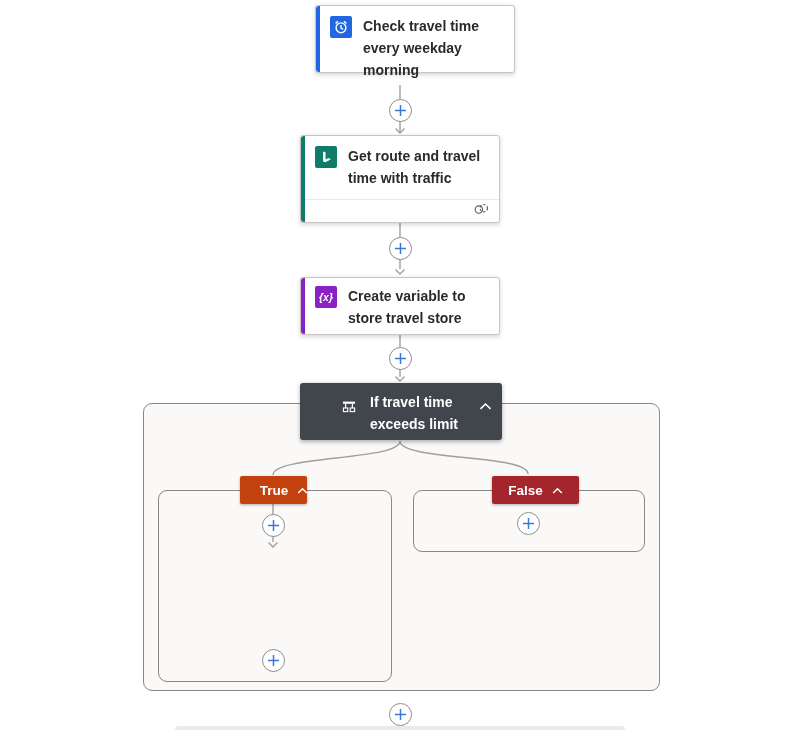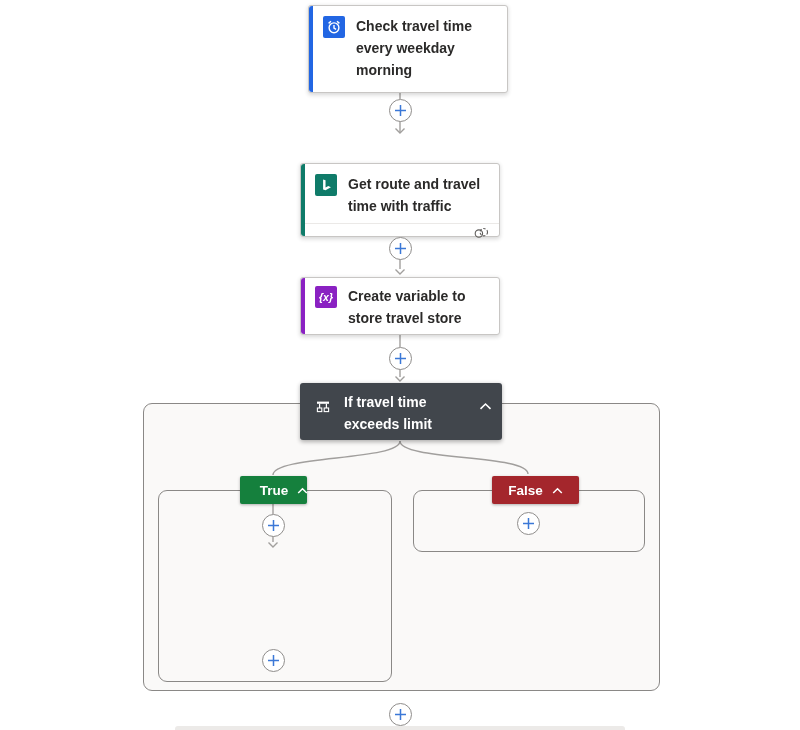--- a/index.html
+++ b/index.html
@@ -40,20 +40,21 @@
     border-top:1px solid #ebe9e7;height:22px;flex:0 0 auto;
     display:flex;align-items:center;justify-content:flex-end;padding-right:9px;
   }
 
   
   .condition-card{
     position:absolute;left:300px;top:383px;width:202px;height:57px;
     background:#41464c;border-radius:3px;box-shadow:0 1.5px 4px rgba(0,0,0,.3);
     display:flex;align-items:flex-start;z-index:4;color:#fff;cursor:pointer;box-sizing:border-box;
     padding-top:8px;
+    padding-left:26px;
   }
   .condition-icon-wrap{flex:0 0 auto;margin-left:14px;margin-right:12px;margin-top:6px;}
   .condition-title{font-size:14px;font-weight:700;line-height:22px;width:118px;}
   .cond-chevron{margin-left:auto;margin-right:10px;margin-top:6px;cursor:pointer;}
 
   
   .badge{
     position:absolute;height:28px;display:flex;align-items:center;gap:9px;
     padding:0 11px;border-radius:2px;color:#fff;font-size:13.5px;font-weight:700;
     box-shadow:0 1px 3px rgba(0,0,0,.3);z-index:4;cursor:pointer;box-sizing:border-box;
@@ -95,41 +96,41 @@
       <path d="M400 369v8"></path>
         <path d="M395.5 376.5L400 381l4.5-4.5"></path>
       <path d="M400 441c0 20-127 14-127 34"></path>
       <path d="M400 441c0 20 128 13 128 33"></path>
       <path d="M273 504v10"></path>
       <path d="M273 536v6"></path>
         <path d="M268.5 542.5L273 547l4.5-4.5"></path>
     </g>
   </svg>
 
-  <div class="card" style="left:308px;top:5px;width:200px;height:88px;">
+  <div class="card" style="left:315px;top:5px;width:200px;height:68px;">
     <span class="accent" style="background-color: rgb(34, 102, 227);"></span>
     <div class="card-main">
       <span class="icon-sq" style="background-color: rgb(34, 102, 227);">
         <svg width="16" height="16" viewBox="0 0 16 16" fill="none" stroke="#fff" stroke-width="1.4">
           <circle cx="8" cy="8.8" r="4.9"></circle>
           <path d="M8 6v3.1l2.1 1.2"></path>
           <path d="M2.6 4.4L5 2.3M13.4 4.4L11 2.3"></path>
         </svg>
       </span>
       <div class="title">Check travel time every weekday morning</div>
     </div>
   </div>
 
   <div class="plus" style="left:389px;top:99px;">
     <svg width="13" height="13" viewBox="0 0 13 13" stroke="#3B78D7" stroke-width="1.5">
         <path d="M6.5 1v11M1 6.5h11"></path>
       </svg>
   </div>
 
-  <div class="card" style="left:300px;top:135px;width:200px;height:74px;margin-top:28px;">
+  <div class="card" style="left:300px;top:135px;width:200px;height:88px;">
     <span class="accent" style="background-color: rgb(15, 123, 105);"></span>
     <div class="card-main">
       <span class="icon-sq" style="background-color: rgb(15, 123, 105);">
         <svg width="14" height="14" viewBox="0 0 24 24">
           <path fill="#fff" d="M7 2.5l4.2 1.5v12.2l4.7-2.7 4.6 2.3-9.3 5.4L7 19.6z"></path>
         </svg>
       </span>
       <div class="title">Get route and travel time with traffic</div>
     </div>
     <div class="card-footer">
@@ -174,21 +175,21 @@
       </svg>
     </span>
     <div class="condition-title">If travel time exceeds limit</div>
     <span class="cond-chevron">
       <svg width="13" height="9" viewBox="0 0 13 9" fill="none" stroke="#fff" stroke-width="1.6">
         <path d="M1.5 6.8L6.5 2l5 4.8"></path>
       </svg>
     </span>
   </div>
 
-  <div class="badge badge-true" style="background-color: #15803d; padding-left: 32px;">
+  <div class="badge badge-true" style="background-color: #c2410c; padding-left: 32px;">
     <span>True</span>
     <span>
       <svg width="11" height="8" viewBox="0 0 11 8" fill="none" stroke="#fff" stroke-width="1.5">
         <path d="M1.2 6L5.5 1.8 9.8 6"></path>
       </svg>
     </span>
   </div>
 
   <div class="badge badge-false" style="background-color: rgb(164, 38, 44);">
     <span>False</span>

